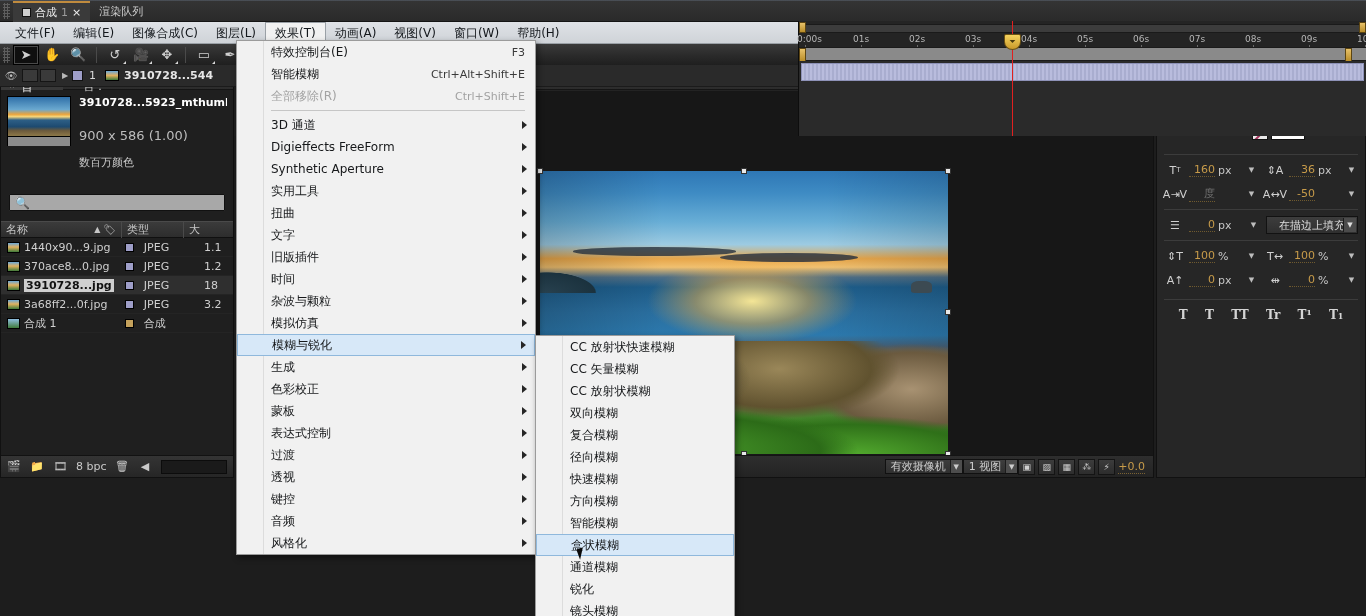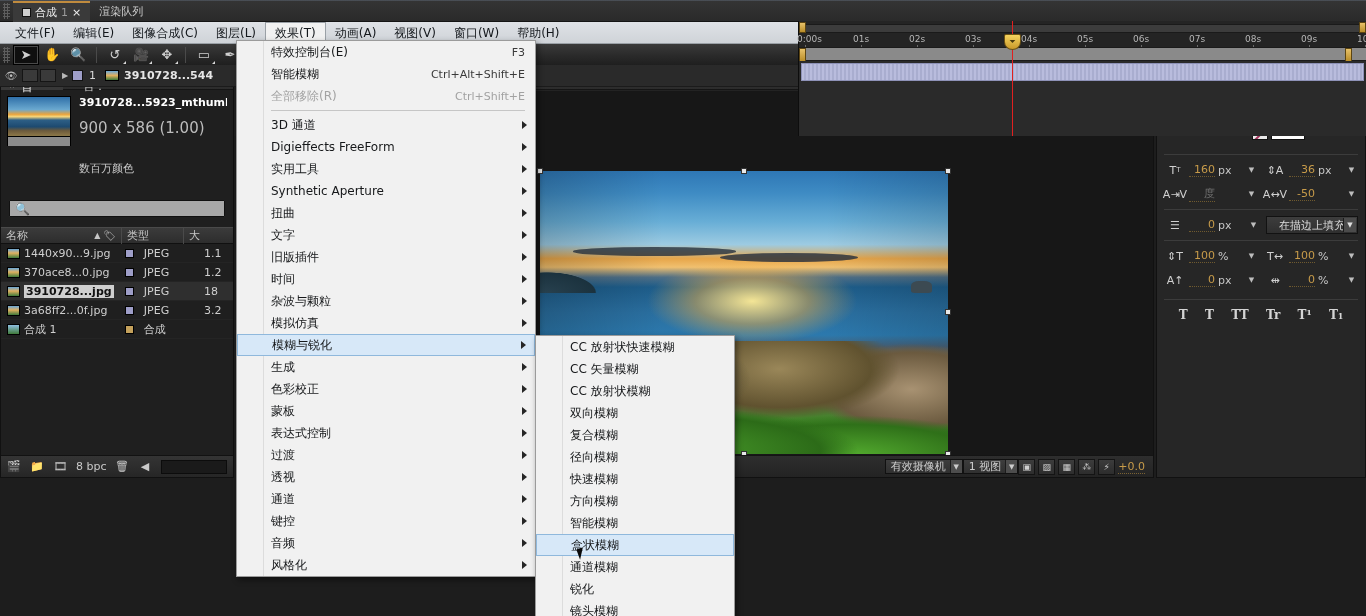--- a/index.html
+++ b/index.html
@@ -92,22 +92,22 @@
   .proj-head{display:flex;padding:6px 6px 2px 6px;gap:8px;}
   .thumb{
     width:64px;height:50px;border:1px solid #000;
     background:
       linear-gradient(180deg,#2f6fa8 0%,#6aa8cf 26%,#e9a33d 36%,#f7d67a 41%,#2d5f86 48%,#1d4a70 62%,#6b5a3c 70%,#8a7547 80%,#3b7a28 90%,#2b5c1c 100%);
     position:relative;
   }
   .thumb .strip{position:absolute;left:0;bottom:-1px;width:100%;height:10px;background:#8c8c8c;border-top:1px solid #000;}
   .proj-meta{flex:1;min-width:0;}
   .proj-name{color:#fff;font-weight:bold;font-size:11px;white-space:nowrap;overflow:hidden;}
-  .proj-dims{color:#bdbdbd;font-size:15px;margin-top:10px;}
-  .proj-colors{color:#c9c9c9;font-size:11px;margin-top:24px;}
+  .proj-dims{color:#bdbdbd;font-size:13px;margin-top:19px;}
+  .proj-colors{color:#c9c9c9;font-size:11px;margin-top:12px;}
   .proj-search{
     margin:22px 8px 0 8px;height:17px;background:#a8a8a8;border:1px solid #111;
     display:flex;align-items:center;gap:4px;padding-left:5px;color:#444;border-radius:1px;
   }
   .collist{margin-top:10px;}
   .colhead{
     height:17px;background:linear-gradient(180deg,#3b3b3b,#2d2d2d);border-top:1px solid #4a4a4a;
     border-bottom:1px solid #101010;display:flex;align-items:center;font-size:11px;color:#c6c6c6;
   }
   .colhead .c{display:flex;align-items:center;gap:3px;border-left:1px solid #4a4a4a;height:17px;padding:0 5px;}
@@ -712,25 +712,25 @@
       <div class="sep"></div>
       <div class="item">
         <span>3D 通道</span>
         <span class="sub"></span>
       </div>
       <div class="item">
         <span>Digieffects FreeForm</span>
         <span class="sub"></span>
       </div>
       <div class="item">
+        <span>Synthetic Aperture</span>
+        <span class="sub"></span>
+      </div>
+      <div class="item">
         <span>实用工具</span>
-        <span class="sub"></span>
-      </div>
-      <div class="item">
-        <span>Synthetic Aperture</span>
         <span class="sub"></span>
       </div>
       <div class="item">
         <span>扭曲</span>
         <span class="sub"></span>
       </div>
       <div class="item">
         <span>文字</span>
         <span class="sub"></span>
       </div>
@@ -769,24 +769,20 @@
       <div class="item">
         <span>表达式控制</span>
         <span class="sub"></span>
       </div>
       <div class="item">
         <span>过渡</span>
         <span class="sub"></span>
       </div>
       <div class="item">
         <span>透视</span>
-        <span class="sub"></span>
-      </div>
-      <div class="item">
-        <span>通道</span>
         <span class="sub"></span>
       </div>
       <div class="item">
         <span>键控</span>
         <span class="sub"></span>
       </div>
       <div class="item">
         <span>音频</span>
         <span class="sub"></span>
       </div>

